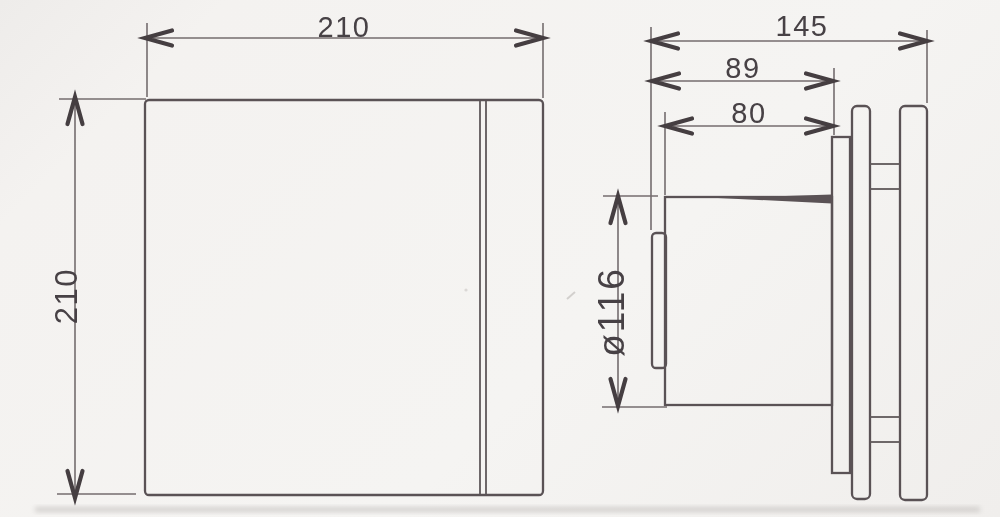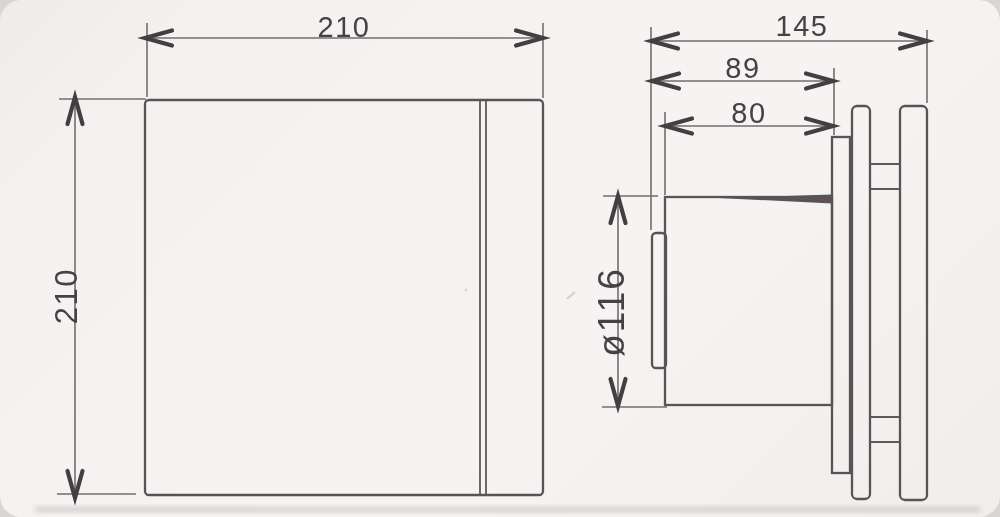--- a/index.html
+++ b/index.html
@@ -6,21 +6,20 @@
   body{
     font-family:"Liberation Sans", sans-serif;
     background:#d8d6d4;
   }
   .canvas{
     position:relative;
     width:1000px;height:517px;
     margin:0 auto;
     background:linear-gradient(135deg,#eeecea 0%,#f4f2f0 15%,#f5f4f2 60%,#f0eeec 100%);
     overflow:hidden;
-    border-radius:21px;
   }
   svg{position:absolute;inset:0;display:block;}
   .obj{stroke:#5a5255;stroke-width:2.3;fill:none;}
   .obj-thin{stroke:#5f585a;stroke-width:1.8;fill:none;}
   .dim{stroke:#746c6e;stroke-width:1.6;fill:none;}
   .arrow{stroke:#453e41;stroke-width:4.2;fill:none;stroke-linecap:round;stroke-linejoin:miter;}
   .dim-text{
     font-family:"Liberation Sans", sans-serif;
     fill:#474145;
     font-size:29px;

